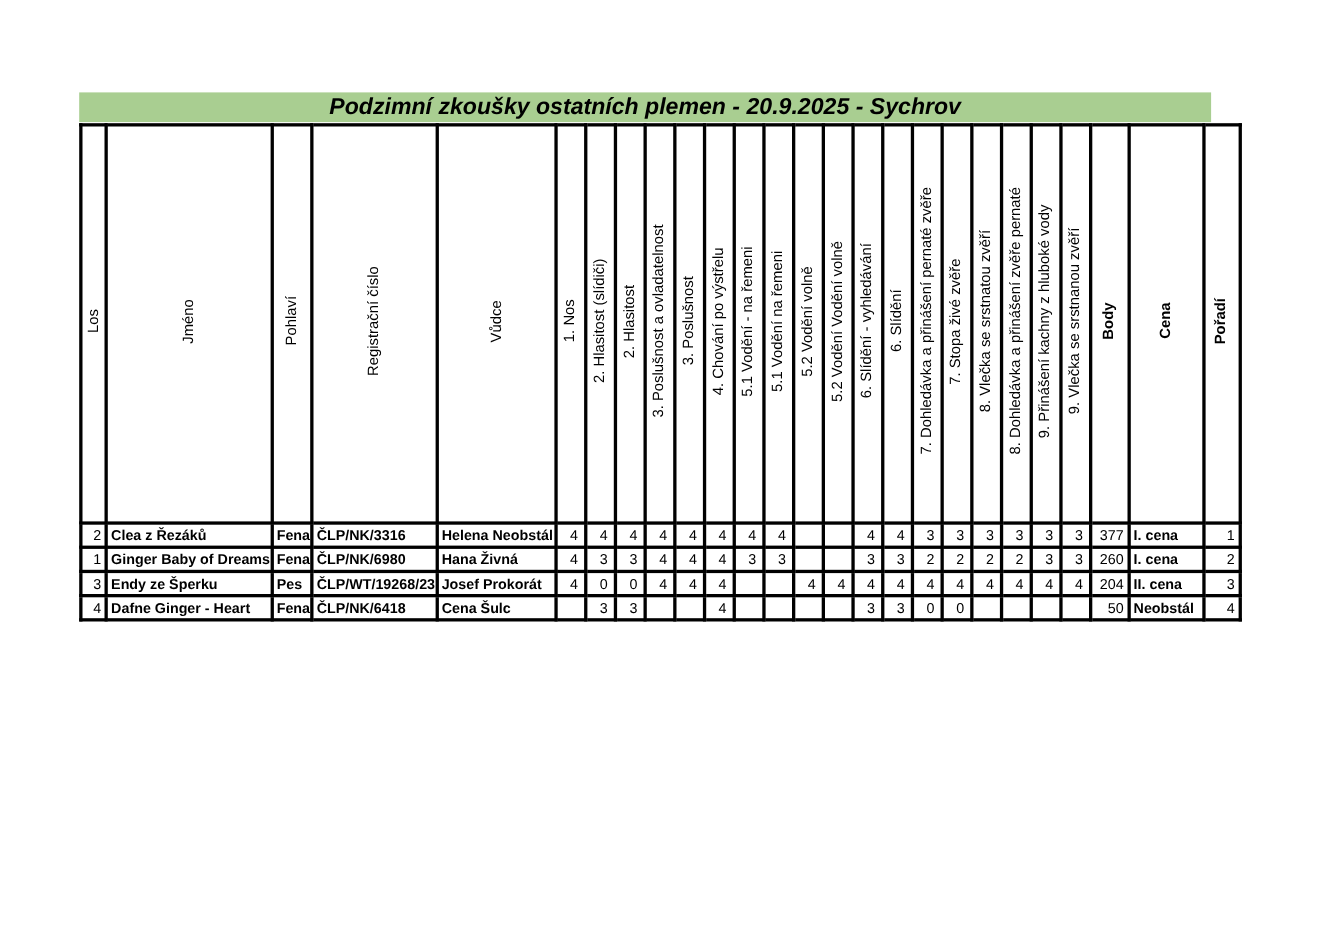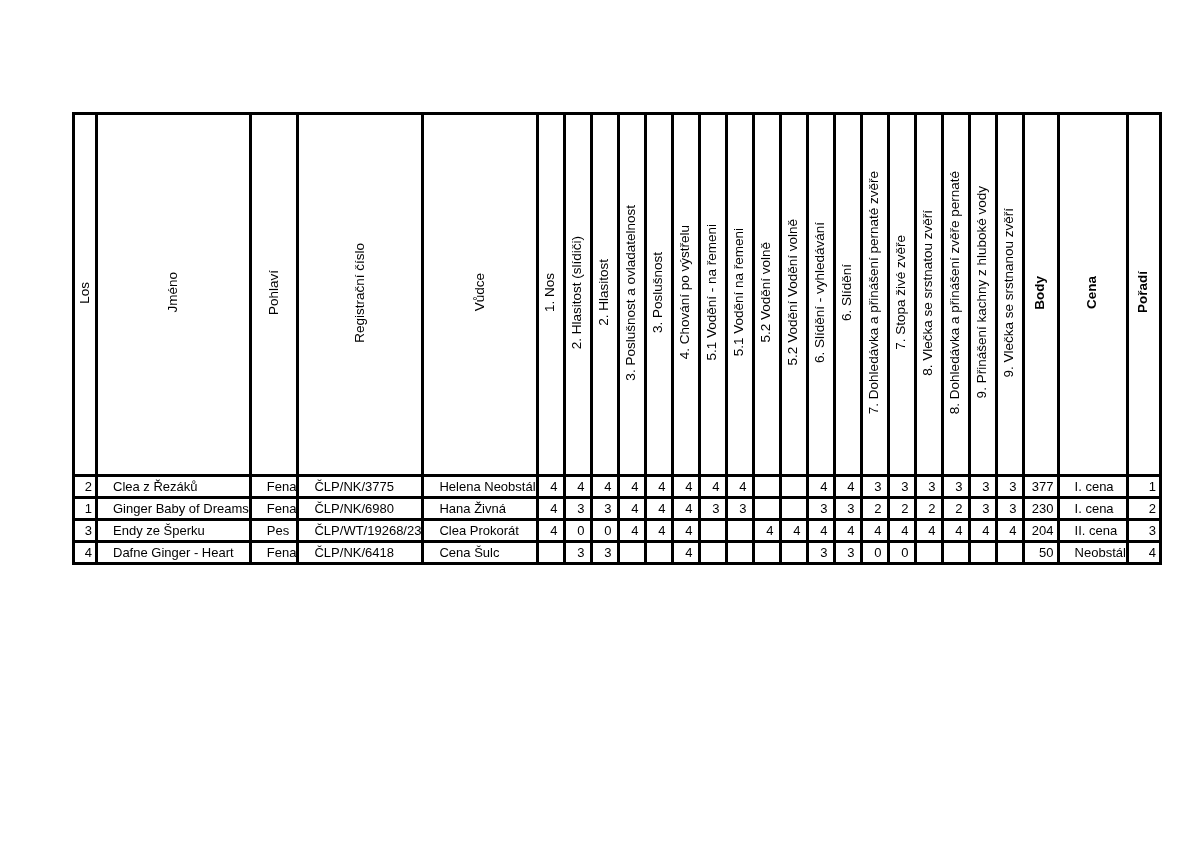--- a/index.html
+++ b/index.html
@@ -60,27 +60,30 @@
   }
   .grid th.bold .vt { font-weight: bold; }
   .grid td {
     font-size: 13px;
     line-height: 19px;
     white-space: nowrap;
     background: #ffffff;
   }
   td.num { text-align: right; padding-right: 3px; }
   td.score { text-align: right; padding-right: 5px; }
-  td.txt { text-align: left; padding-left: 15px; }
+  td.txt { text-align: left; padding-left: 3px; font-weight: bold; }
 </style>
 </head>
 <body>
 
 <div class="page">
 
+  <div class="titlebar">
+    <span class="title-text">Podzimní zkoušky ostatních plemen - 20.9.2025 - Sychrov</span>
+  </div>
 
   <table class="grid">
     <colgroup>
       <col style="width:23px">
         <col style="width:134px">
         <col style="width:35px">
         <col style="width:107px">
         <col style="width:108px">
       <col style="width:27px">
         <col style="width:27px">
@@ -132,21 +135,21 @@
         <th class="bold"><span class="vt">Body</span></th>
         <th class="bold"><span class="vt">Cena</span></th>
         <th class="bold"><span class="vt">Pořadí</span></th>
       </tr>
     </thead>
     <tbody>
       <tr>
         <td class="num">2</td>
         <td class="txt">Clea z Řezáků</td>
         <td class="txt">Fena</td>
-        <td class="txt">ČLP/NK/3775</td>
+        <td class="txt">ČLP/NK/3316</td>
         <td class="txt">Helena Neobstál</td>
         <td class="score">4</td>
         <td class="score">4</td>
         <td class="score">4</td>
         <td class="score">4</td>
         <td class="score">4</td>
         <td class="score">4</td>
         <td class="score">4</td>
         <td class="score">4</td>
         <td class="score"></td>
@@ -180,30 +183,30 @@
         <td class="score"></td>
         <td class="score"></td>
         <td class="score">3</td>
         <td class="score">3</td>
         <td class="score">2</td>
         <td class="score">2</td>
         <td class="score">2</td>
         <td class="score">2</td>
         <td class="score">3</td>
         <td class="score">3</td>
-        <td class="num">230</td>
+        <td class="num">260</td>
         <td class="txt">I. cena</td>
         <td class="num">2</td>
       </tr>
       <tr>
         <td class="num">3</td>
         <td class="txt">Endy ze Šperku</td>
         <td class="txt">Pes</td>
         <td class="txt">ČLP/WT/19268/23</td>
-        <td class="txt">Clea Prokorát</td>
+        <td class="txt">Josef Prokorát</td>
         <td class="score">4</td>
         <td class="score">0</td>
         <td class="score">0</td>
         <td class="score">4</td>
         <td class="score">4</td>
         <td class="score">4</td>
         <td class="score"></td>
         <td class="score"></td>
         <td class="score">4</td>
         <td class="score">4</td>

